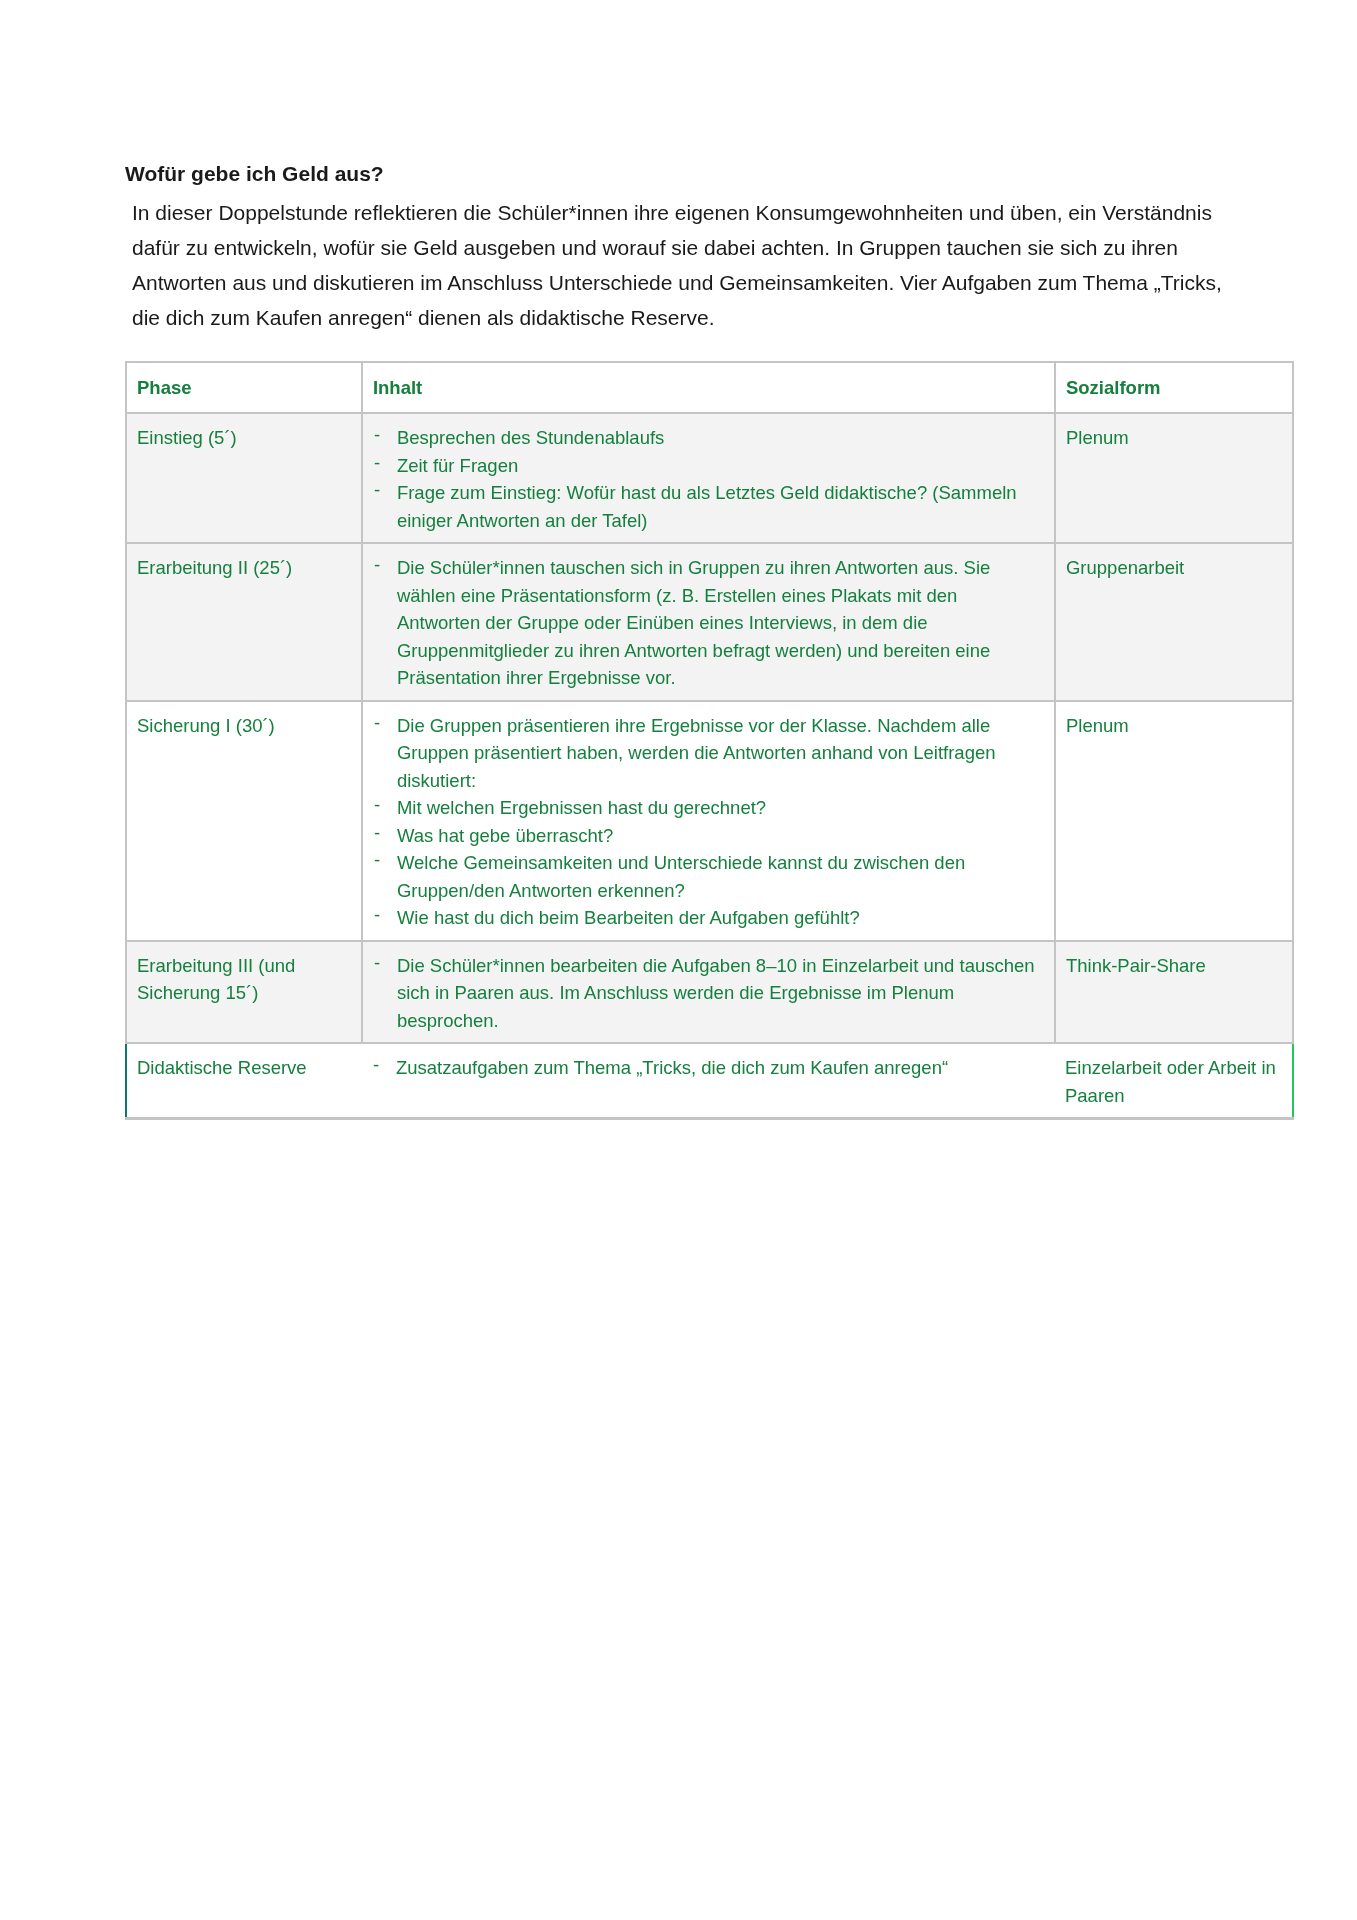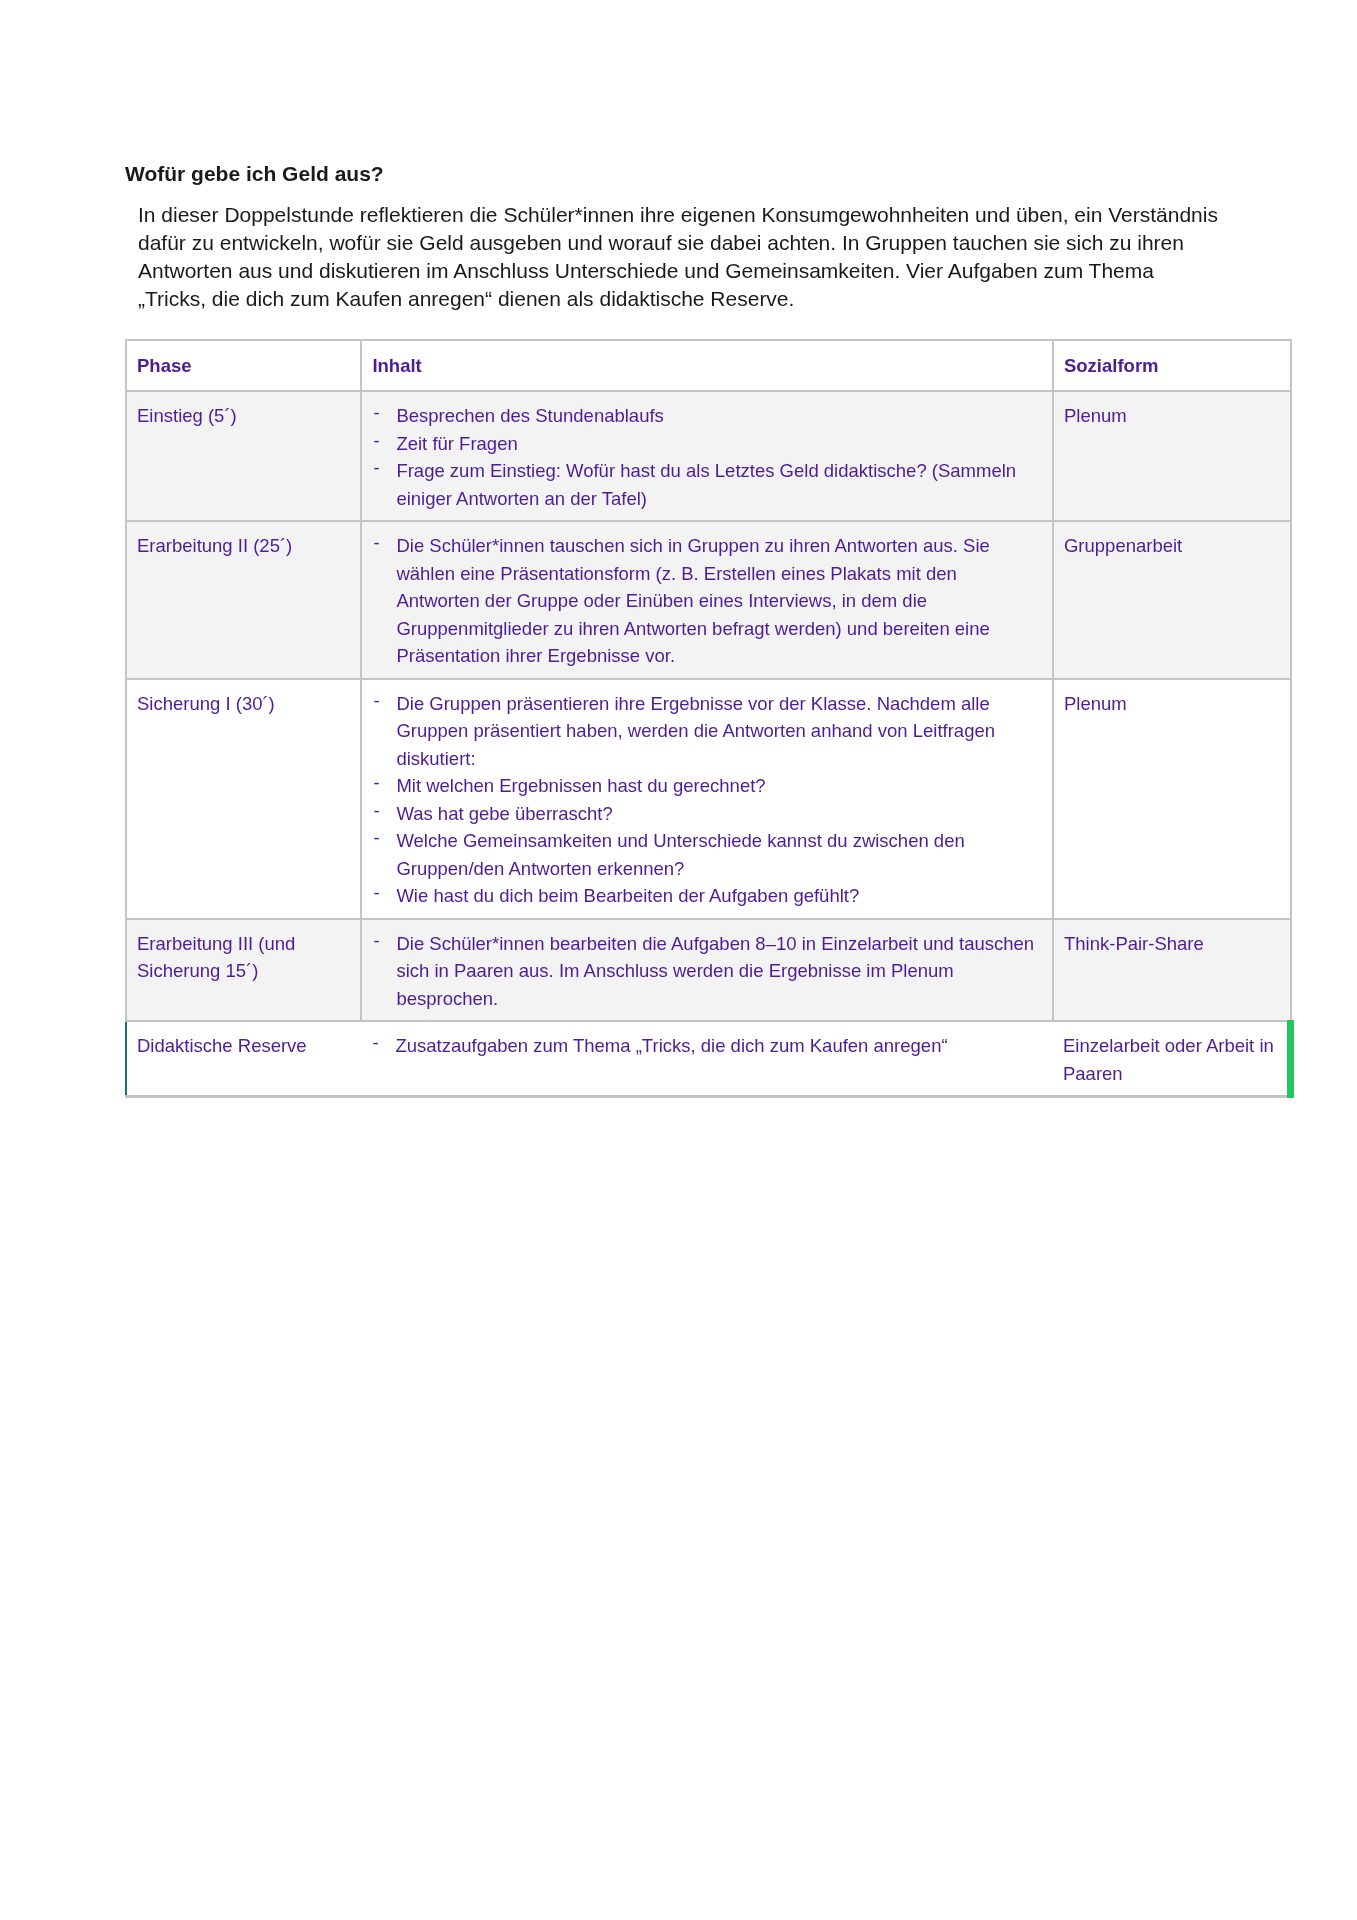--- a/index.html
+++ b/index.html
@@ -22,30 +22,30 @@
     width: 1115px;
   }
   .title {
     font-weight: bold;
     font-size: 21px;
     line-height: 28px;
     margin: 0;
   }
   .intro {
     font-size: 21px;
-    line-height: 28px;
-    margin: 13px;
+    line-height: 35px;
+    margin: 7px;
   }
   table.plan {
     margin-top: 26px;
     border-collapse: collapse;
     width: 1169px;
     font-size: 18.5px;
     line-height: 27.5px;
-    color: #4c1d95;
+    color: #15803d;
   }
   table.plan td, table.plan th {
     border: 2px solid #c4c4c4;
     vertical-align: top;
     text-align: left;
     padding: 10px 10px 8px 10px;
   }
   table.plan th {
     font-weight: bold;
     height: 30px;
@@ -53,21 +53,21 @@
   }
   table.plan tr.shade td {
     background: #f3f3f3;
   }
   table.plan tr.last td {
     border-bottom-width: 3px;
     border-left: none;
     border-right: none;
   }
   table.plan tr.last td:first-child { border-left: 2px solid #0f766e; }
-  table.plan tr.last td:last-child { border-right: 7px solid #22c55e; }
+  table.plan tr.last td:last-child { border-right: 2px solid #22c55e; }
   col.c1 { width: 225px; }
   col.c2 { width: 661px; }
   col.c3 { width: 227px; }
   ul.bullets {
     list-style: none;
     margin: 0;
     padding: 0;
   }
   ul.bullets li {
     position: relative;

